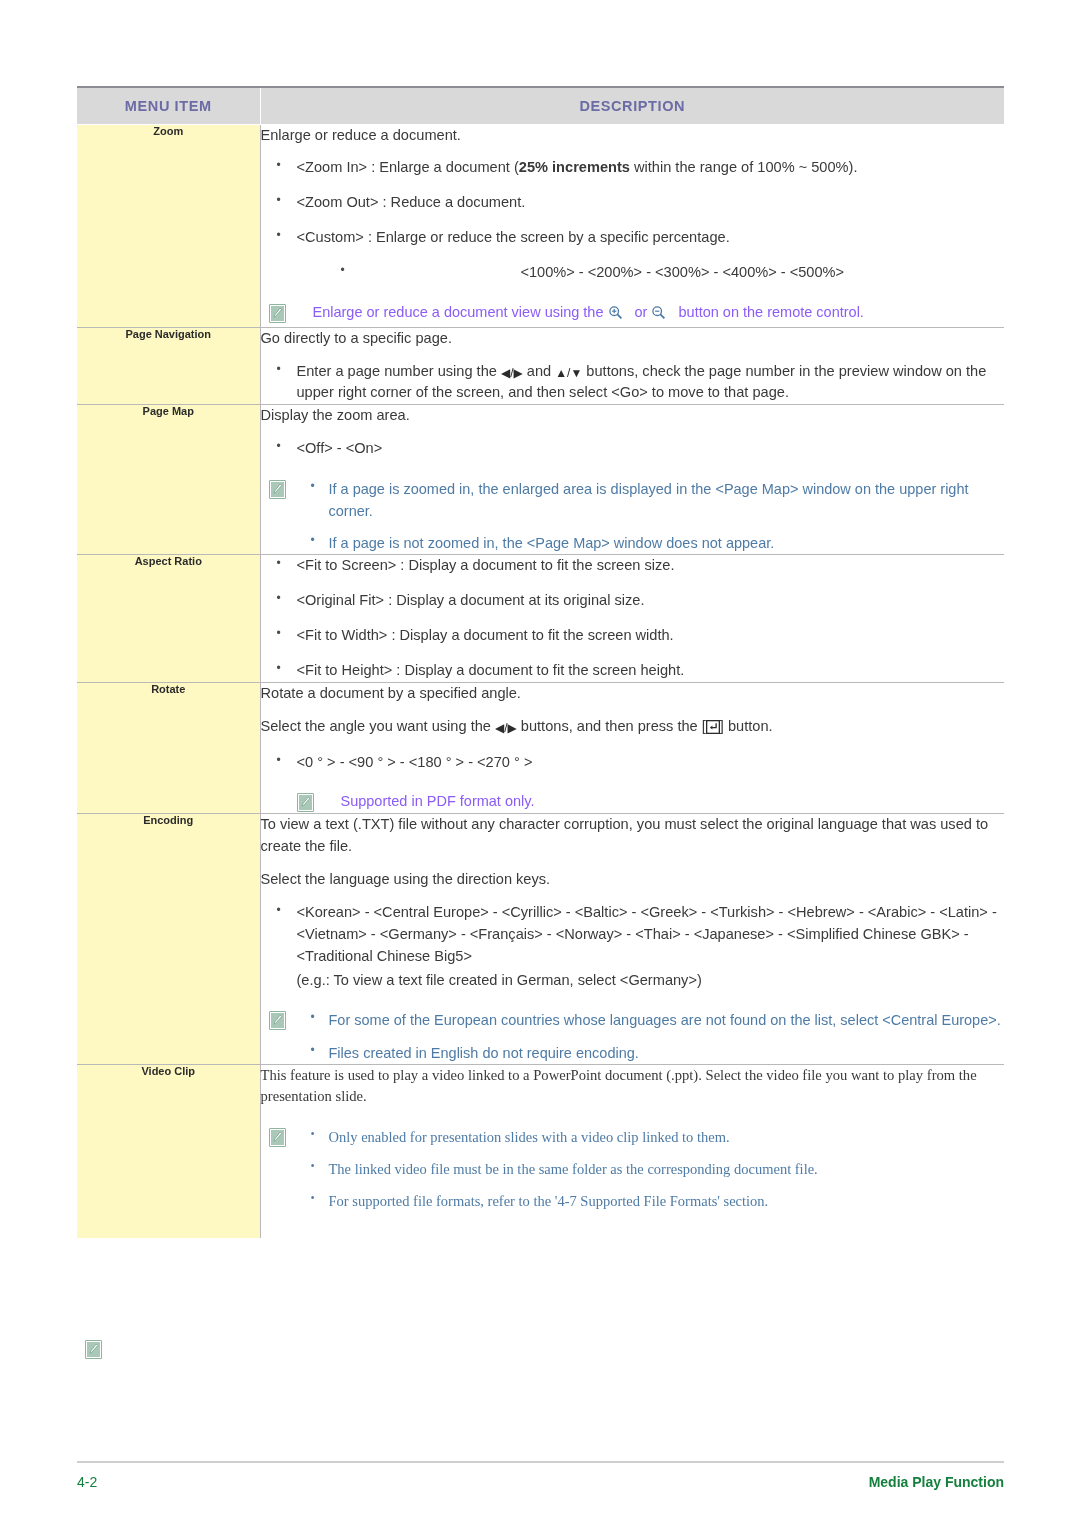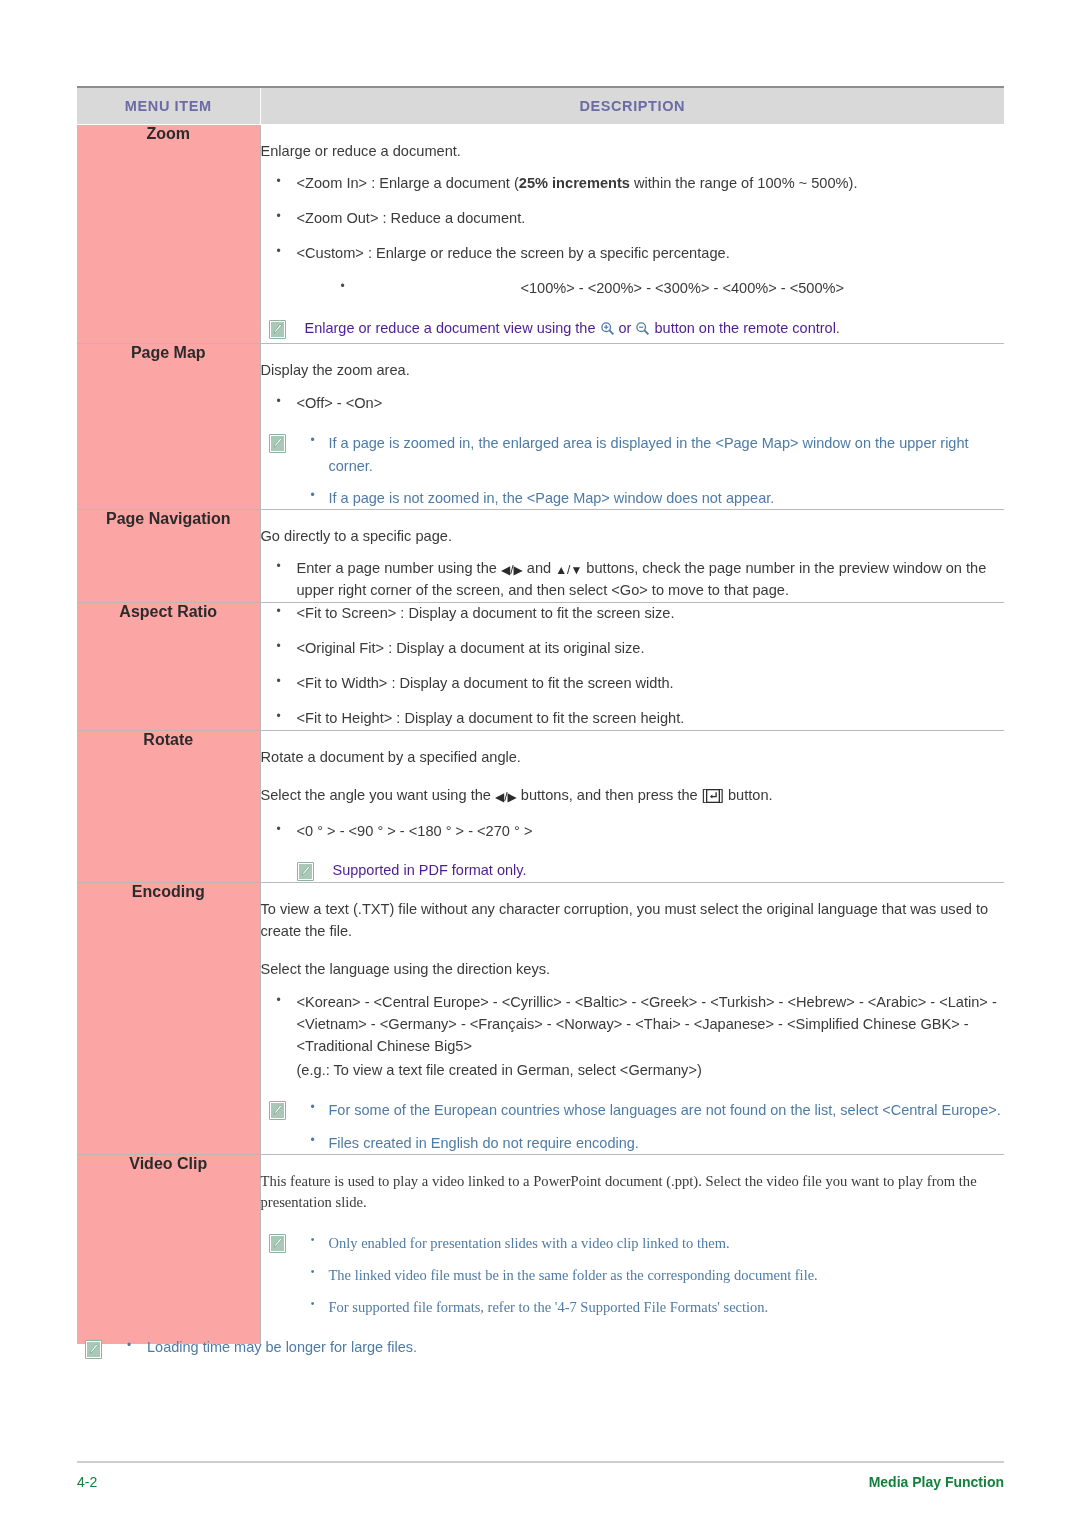--- a/index.html
+++ b/index.html
@@ -53,39 +53,39 @@
   .thead-row th.col-menu { width: 183px; border-right: 1px solid #ffffff; }
 
   .data-row > td {
     border-top: 1px solid #b9b9b9;
   }
   .data-row.first > td {
     border-top: 1px solid #8c8c94;
   }
   .cell-menu {
     width: 183px;
-    background: #fca5a5;
+    background: #fef9c3;
     border-right: 1px solid #b9b9b9;
     text-align: center;
     font-weight: bold;
-    font-size: 16px;
+    font-size: 11px;
     color: #2b2b2b;
     padding: 17px 6px 22px 6px;
   }
   .cell-desc {
     background: #ffffff;
     padding: 15px 8px 18px 16px;
     font-size: 14.6px;
     line-height: 1.52;
     color: #3a3a3a;
   }
 
   
   .para {
-    margin: 16px 0 13px 0;
+    margin: 0 0 13px 0;
     font-size: 14.6px;
     line-height: 1.5;
   }
   .para.tight { margin-bottom: 11px; }
   .para:last-child { margin-bottom: 0; }
 
   ul.bullets {
     list-style: none;
     margin: 0 0 0 0;
     padding: 0;
@@ -134,21 +134,22 @@
     width: 17px;
     height: 19px;
     background: #a9c8b8;
     border: 1px solid #8fb3a1;
     border-radius: 1px;
     display: block;
   }
   .note-icon svg { display: block; }
 
   .note-line {
-    color: #4c1d95;
+    color: #8b5cf6;
+    margin-left: 8px;
   }
 
   ul.note-bullets {
     list-style: none;
     margin: 0;
     padding: 0;
   }
   ul.note-bullets > li {
     position: relative;
     padding-left: 24px;
@@ -275,48 +276,48 @@
                 </svg></span><span class="note-line"> or </span><span class="mag"><svg width="15" height="15" viewBox="0 0 15 15">
                   <circle cx="6.2" cy="6.2" r="4.3" fill="none" stroke="#4e7ba6" stroke-width="1.3"></circle>
                   <line x1="9.4" y1="9.4" x2="13.4" y2="13.4" stroke="#4e7ba6" stroke-width="1.8"></line>
                   <line x1="4.1" y1="6.2" x2="8.3" y2="6.2" stroke="#4e7ba6" stroke-width="1.2"></line>
                 </svg></span><span class="note-line"> button on the remote control.</span>
           </div>
         </td>
       </tr>
 
       <tr class="data-row">
+        <td class="cell-menu">Page Navigation</td>
+        <td class="cell-desc">
+          <p class="para tight">Go directly to a specific page.</p>
+          <ul class="bullets">
+            <li><span>Enter a page number using the </span><span class="glyph arrow-pair">◀/▶</span><span> and </span><span class="glyph arrow-pair">▲/▼</span><span> buttons, check the page number in the preview window on the upper right corner of the screen, and then select &lt;Go&gt; to move to that page.</span></li>
+          </ul>
+        </td>
+      </tr>
+
+      <tr class="data-row">
         <td class="cell-menu">Page Map</td>
         <td class="cell-desc">
           <p class="para tight">Display the zoom area.</p>
           <ul class="bullets">
             <li>&lt;Off&gt; - &lt;On&gt;</li>
           </ul>
           <div class="note">
             <span class="note-icon">
               <svg width="15" height="17" viewBox="0 0 15 17" aria-hidden="true">
                 <rect x="0.5" y="0.5" width="14" height="16" fill="none" stroke="#ffffff" stroke-width="1"></rect>
                 <path d="M10.2 3.1 L11.6 4.6 L6.0 11.0 L4.2 12.2 L4.7 10.1 Z" fill="#ffffff" stroke="#6d9a85" stroke-width="0.7"></path>
               </svg>
             </span>
             <ul class="note-bullets">
               <li>If a page is zoomed in, the enlarged area is displayed in the &lt;Page Map&gt; window on the upper right corner.</li>
               <li>If a page is not zoomed in, the &lt;Page Map&gt; window does not appear.</li>
             </ul>
           </div>
-        </td>
-      </tr>
-
-      <tr class="data-row">
-        <td class="cell-menu">Page Navigation</td>
-        <td class="cell-desc">
-          <p class="para tight">Go directly to a specific page.</p>
-          <ul class="bullets">
-            <li><span>Enter a page number using the </span><span class="glyph arrow-pair">◀/▶</span><span> and </span><span class="glyph arrow-pair">▲/▼</span><span> buttons, check the page number in the preview window on the upper right corner of the screen, and then select &lt;Go&gt; to move to that page.</span></li>
-          </ul>
         </td>
       </tr>
 
       <tr class="data-row">
         <td class="cell-menu">Aspect Ratio</td>
         <td class="cell-desc">
           <ul class="bullets">
             <li>&lt;Fit to Screen&gt; : Display a document to fit the screen size.</li>
             <li>&lt;Original Fit&gt; : Display a document at its original size.</li>
             <li>&lt;Fit to Width&gt; : Display a document to fit the screen width.</li>
@@ -399,21 +400,20 @@
   </table>
 
   <div class="footer-notes">
     <span class="note-icon">
       <svg width="15" height="17" viewBox="0 0 15 17" aria-hidden="true">
         <rect x="0.5" y="0.5" width="14" height="16" fill="none" stroke="#ffffff" stroke-width="1"></rect>
         <path d="M10.2 3.1 L11.6 4.6 L6.0 11.0 L4.2 12.2 L4.7 10.1 Z" fill="#ffffff" stroke="#6d9a85" stroke-width="0.7"></path>
       </svg>
     </span>
     <ul class="fn-list">
-      <li>Loading time may be longer for large files.</li>
     </ul>
   </div>
 
   <div class="page-footer">
     <span class="pg-num">4-2</span>
     <span class="pg-section">Media Play Function</span>
   </div>
 
 </div>
 

